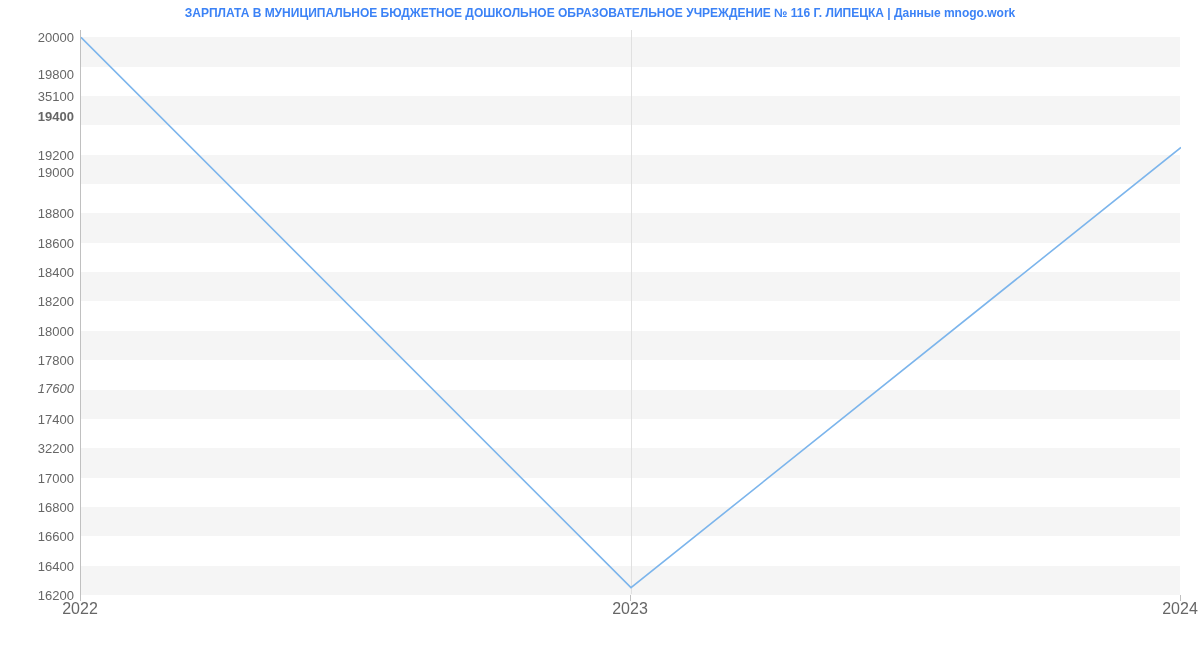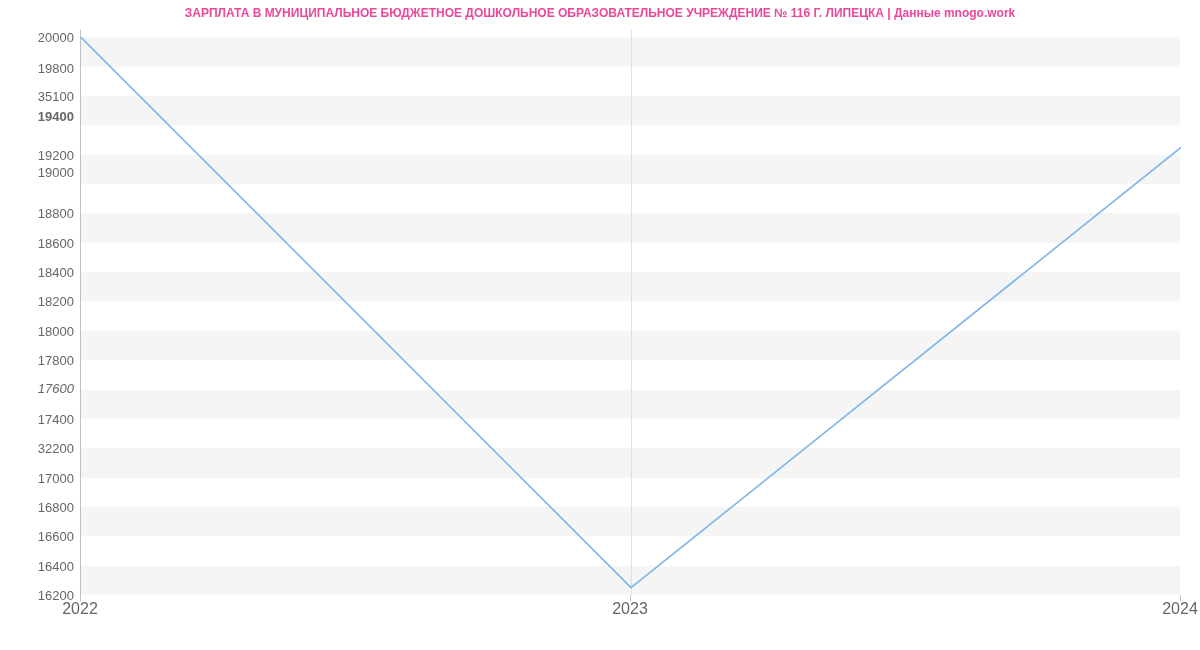--- a/index.html
+++ b/index.html
@@ -18,21 +18,21 @@
     height: 650px;
   }
   .chart-title {
     position: absolute;
     top: 6px;
     left: 0;
     right: 0;
     text-align: center;
     font-size: 12px;
     font-weight: bold;
-    color: #ec4899;
+    color: #3b82f6;
   }
   .plot-area {
     position: absolute;
     left: 80px;
     top: 30px;
     width: 1100px;
     height: 565px;
     border-left: 1px solid #c0c0c0;
     border-bottom: 1px solid #c0c0c0;
     box-sizing: border-box;
@@ -110,21 +110,21 @@
     <div class="y-tick-label" style="top: 360.195px;">17800</div>
     <div class="y-tick-label" style="top: 330.844px;">18000</div>
     <div class="y-tick-label" style="top: 301.494px;">18200</div>
     <div class="y-tick-label" style="top: 272.143px;">18400</div>
     <div class="y-tick-label" style="top: 242.792px;">18600</div>
     <div class="y-tick-label" style="top: 213.442px;">18800</div>
     <div class="y-tick-label" style="top: 172px;">19000</div>
     <div class="y-tick-label" style="top: 154.74px;">19200</div>
     <div class="y-tick-label" style="top: 116px; font-weight: bold;">19400</div>
     <div class="y-tick-label" style="top: 96.039px;">35100</div>
-    <div class="y-tick-label" style="top: 68px;">19800</div>
+    <div class="y-tick-label" style="top: 74px;">19800</div>
     <div class="y-tick-label" style="top: 37.3377px;">20000</div>
     <div class="x-tick-label" style="left: 80px;">2022</div>
     <div class="x-tick-mark" style="left: 80px; top: 595px;"></div>
     <div class="x-tick-label" style="left: 630px;">2023</div>
     <div class="x-tick-mark" style="left: 630px; top: 595px;"></div>
     <div class="x-tick-label" style="left: 1180px;">2024</div>
     <div class="x-tick-mark" style="left: 1180px; top: 595px;"></div>
   </div>
 
 </body></html>

